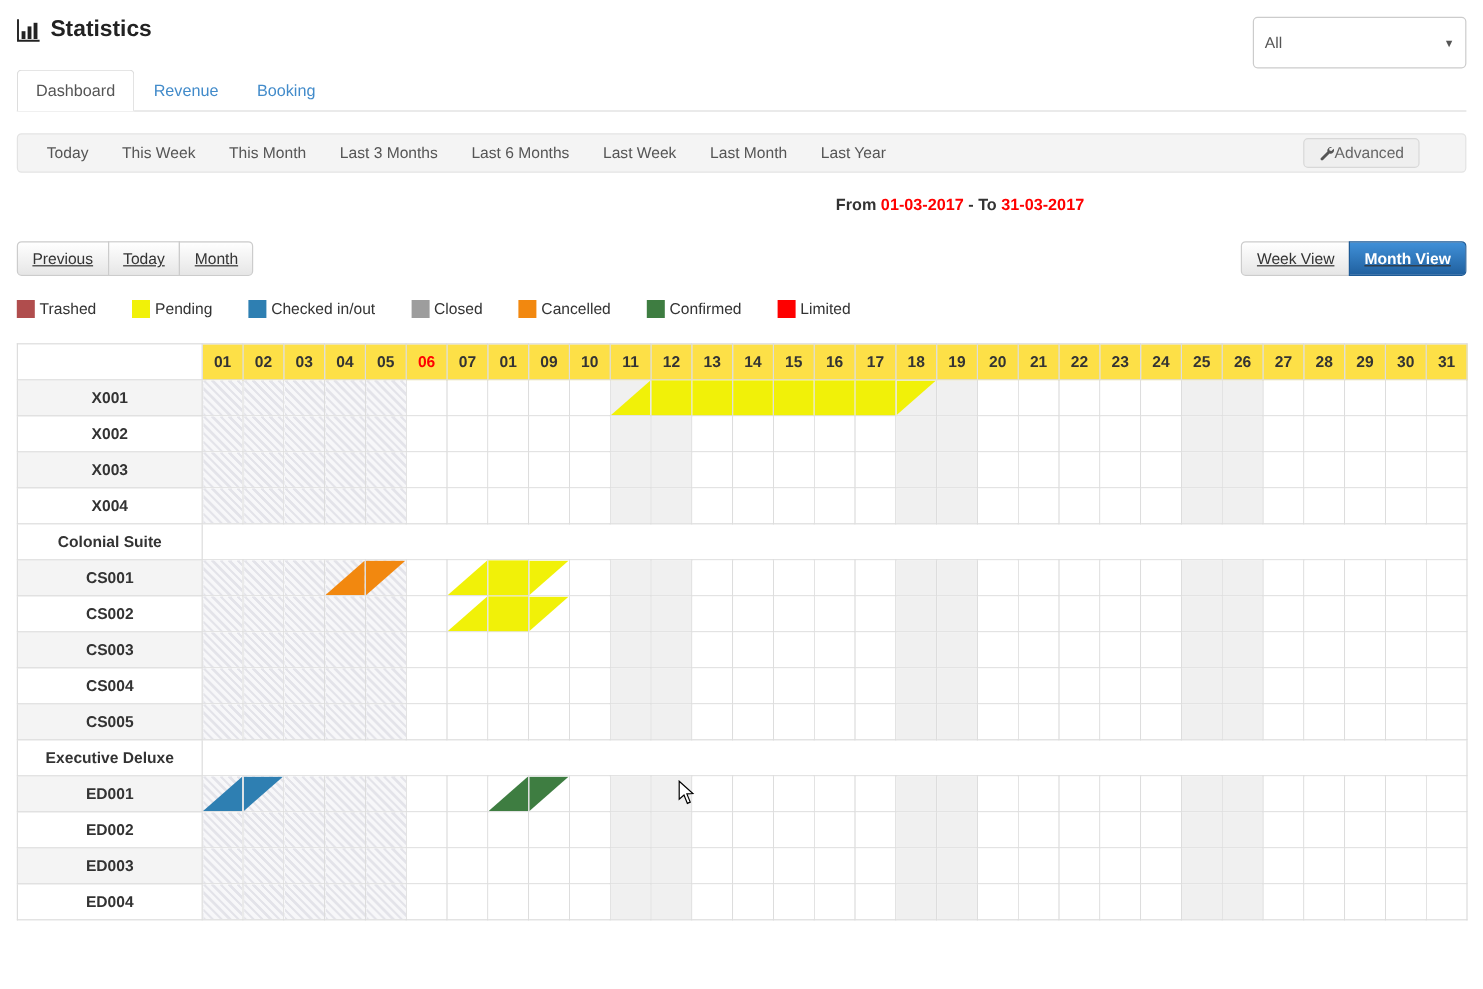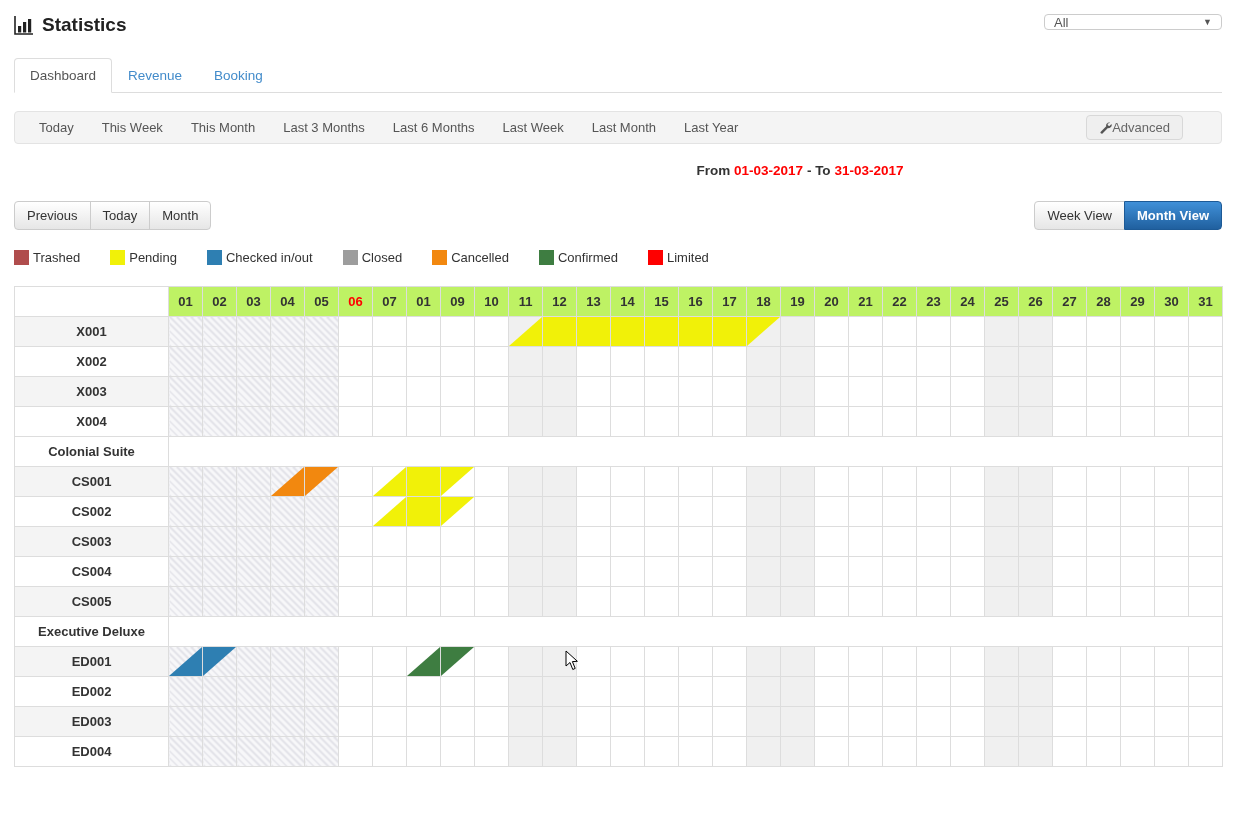--- a/index.html
+++ b/index.html
@@ -5,21 +5,21 @@
   * { box-sizing: border-box; margin: 0; padding: 0; }
   html,body { width:1236px; height:824px; background:#fff; overflow:hidden;
     font-family:"Liberation Sans", sans-serif; color:#333; }
   .page { padding:14px; position:relative; width:1236px; }
 
   
   .topbar { display:flex; justify-content:space-between; align-items:flex-start; height:34px; }
   .title-wrap { display:flex; align-items:center; gap:8px; }
   .title-wrap h1 { font-size:19px; font-weight:bold; color:#222; }
   .stat-icon { width:20px; height:20px; }
-  .select-box { width:178px; height:16px; border:1px solid #ccc; border-radius:4px;
+  .select-box { width:178px; height:43px; border:1px solid #ccc; border-radius:4px;
     background:#fff; display:flex; align-items:center; justify-content:space-between;
     padding:0 9px; font-size:13px; color:#555; cursor:pointer; }
   .select-box .caret { font-size:9px; color:#555; }
 
   
   .tab-bar { display:flex; border-bottom:1px solid #ddd; margin-top:10px; padding-left:0; }
   .tab { padding:9px 15px; font-size:13.5px; color:#428bca; cursor:pointer; margin-bottom:-1px;
     border:1px solid transparent;text-align:center; }
   .tab.active { color:#555; background:#fff; border:1px solid #ddd; border-bottom-color:#fff;
     border-radius:4px 4px 0 0; }
@@ -34,40 +34,40 @@
     border:1px solid #d8d8d8; border-radius:4px; background:#efefef; padding:4px 12px;
     margin-right:28px; cursor:pointer; }
 
   
   .daterange { position:relative; margin-top:19px; height:17px; font-size:13.5px; font-weight:bold; }
   .daterange-inner { position:absolute; left:786px; transform:translateX(-50%); white-space:nowrap; }
   .daterange .red { color:#f00; }
 
   
   .navrow { margin-top:21px; display:flex; justify-content:space-between; height:29px; }
-  .btn-group { display:flex; }
+  .btn-group { display:flex;text-decoration:underline; }
   .btn { font-size:13px; color:#333; background:linear-gradient(#ffffff,#e6e6e6);
     border:1px solid #ccc; padding:5px 12px; cursor:pointer; margin-left:-1px; }
   .btn:first-child { border-radius:4px 0 0 4px; margin-left:0; }
   .btn:last-child { border-radius:0 4px 4px 0; }
   .btn.primary { color:#fff; font-weight:bold; background:linear-gradient(#4090d8,#20609f);
     border-color:#1d5a96; }
 
   
   .legend { margin-top:19px; display:flex; align-items:center; height:16px; }
   .legend-item { display:flex; align-items:center; margin-right:30px; }
   .swatch { width:15px; height:15px; margin-right:4px; }
   .legend-label { font-size:13px; color:#333; }
 
   
   table.cal { margin-top:21px; border-collapse:collapse; table-layout:fixed; width:1208px;
     font-size:13px; }
   .cal th, .cal td { border:1px solid #ddd; height:30px; padding:0; }
   .cal th.label-col { width:154px; background:#fff; }
-  .cal th.day { width:34px; font-weight:bold; color:#333; background:#bef264; }
+  .cal th.day { width:34px; font-weight:bold; color:#333; background:#fde047; }
   .cal th.day.today { color:#f00; }
   .cal td.group-label, .cal td.room-label { font-weight:bold; text-align:center; color:#333;
     background:#fff; }
   .cal tr.striped td.room-label { background:#f4f4f4; }
   .cal td.group-space { background:#fff; }
   .cal td.day-cell { position:relative; background:#fff; cursor:pointer; }
   .cal td.day-cell.wk { background:#f0f0f0; }
   .cal td.day-cell.past { background-image:repeating-linear-gradient(45deg,
       #e3e3e9 0, #e3e3e9 2px, #f7f7f9 2px, #f7f7f9 5px); }
   .bar { position:absolute; left:0; top:0; right:0; bottom:0; }

